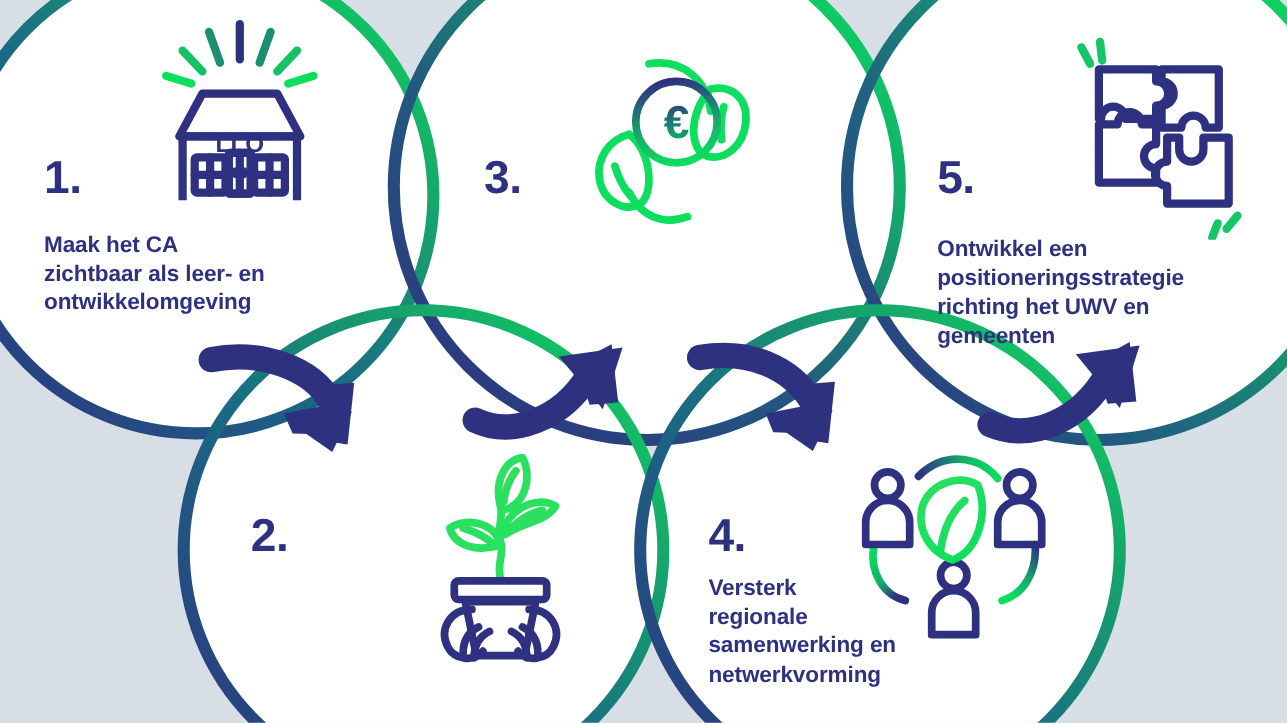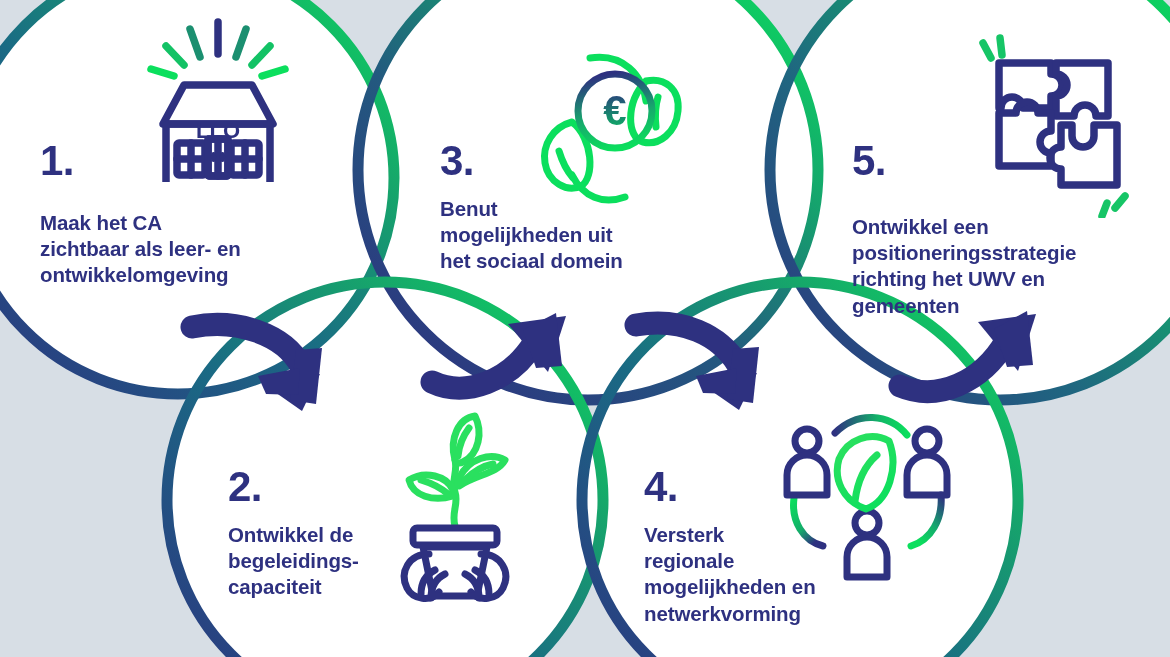--- a/index.html
+++ b/index.html
@@ -131,23 +131,20 @@
         <line x1="100" y1="127" x2="100" y2="164"></line>
       </g>
       <ellipse cx="95.5" cy="145" rx="2.6" ry="5" fill="#2e3180"></ellipse>
       <ellipse cx="104.5" cy="145" rx="2.6" ry="5" fill="#2e3180"></ellipse>
       <text x="100" y="126" text-anchor="middle" font-family="Liberation Sans, sans-serif" font-size="22" font-weight="bold" fill="#2e3180">LLO</text>
     </svg>
   </div>
 
   <div class="card" style="left:440px;top:140px;width:270px;">
     <div class="num">3.</div>
-    <div class="body-txt" style="margin-top:14px;">Benut
-mogelijkheden uit
-het sociaal domein</div>
   </div>
 
   <div class="icon" style="left:515px;top:45px;">
     <svg width="190" height="175" viewBox="0 0 190 175">
       <defs>
         <linearGradient id="coinG" x1="0.4" y1="0" x2="0.6" y2="1">
           <stop offset="0%" stop-color="#2e3180"></stop>
           <stop offset="55%" stop-color="#17a86c"></stop>
           <stop offset="100%" stop-color="#0bdf5d"></stop>
         </linearGradient>
@@ -199,23 +196,20 @@
         <line x1="28" y1="15" x2="36" y2="30" stroke="#16c566"></line>
         <line x1="45" y1="10" x2="47" y2="27" stroke="#16c566"></line>
         <line x1="170" y1="168" x2="160" y2="180" stroke="#16c566"></line>
         <line x1="152" y1="175" x2="147" y2="188" stroke="#16c566"></line>
       </g>
     </svg>
   </div>
 
   <div class="card" style="left:228px;top:466px;width:200px;">
     <div class="num">2.</div>
-    <div class="body-txt" style="margin-top:14px;">Ontwikkel de
-begeleidings-
-capaciteit</div>
   </div>
 
   <div class="icon" style="left:385px;top:408px;">
     <svg width="140" height="200" viewBox="0 0 140 200">
       <g fill="none" stroke-width="7" stroke-linecap="round" stroke-linejoin="round">
 
         <path d="M70,118 C66,104 74,96 70,84 C66,72 73,64 70,52" stroke="#2ae05f"></path>
 
         <path d="M70,52 C64,30 74,10 90,8 C98,24 94,46 78,54 C74,56 71,55 70,52 Z" stroke="#2ae05f"></path>
         <path d="M84,20 C78,28 74,38 73,48" stroke="#2ae05f"></path>
@@ -237,21 +231,21 @@
 
         <path d="M38,139 L102,139 L92,188 L48,188 Z" stroke="#2e3180"></path>
       </g>
     </svg>
   </div>
 
   <div class="card" style="left:644px;top:466px;width:220px;">
     <div class="num">4.</div>
     <div class="body-txt" style="margin-top:14px;">Versterk
 regionale
-mogelijkheden en
+samenwerking en
 netwerkvorming</div>
   </div>
 
   <div class="icon" style="left:765px;top:405px;">
     <svg width="200" height="185" viewBox="0 0 200 185">
       <defs>
         <linearGradient id="arcTop" x1="0" y1="0" x2="1" y2="0">
           <stop offset="0%" stop-color="#2e3180"></stop>
           <stop offset="60%" stop-color="#12b468"></stop>
           <stop offset="100%" stop-color="#0bdf5d"></stop>

